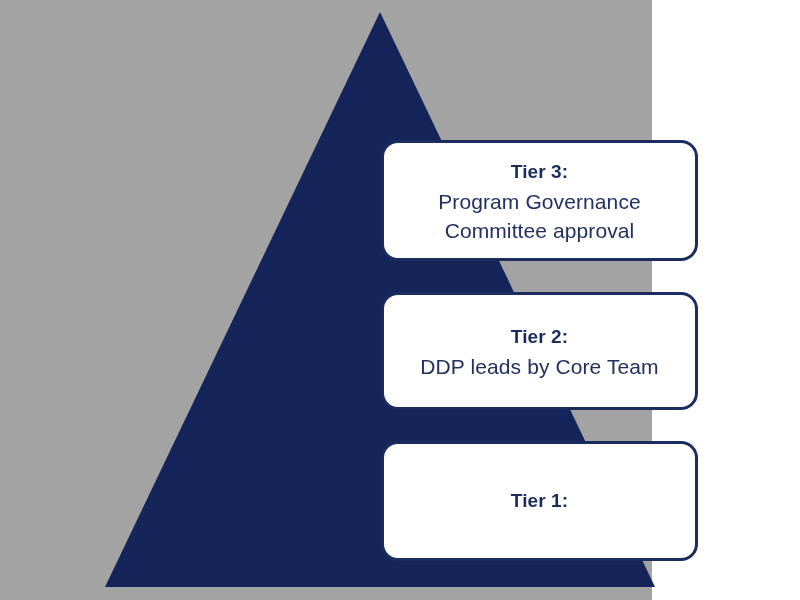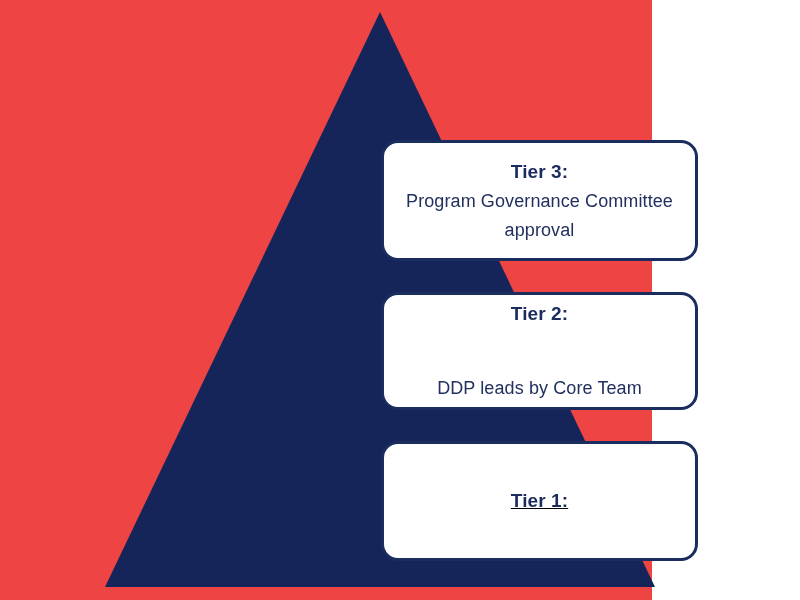--- a/index.html
+++ b/index.html
@@ -10,21 +10,21 @@
     width: 800px;
     height: 600px;
     background: #ffffff;
     font-family: "Liberation Sans", sans-serif;
     overflow: hidden;
   }
   #stage {
     position: relative;
     width: 652px;
     height: 600px;
-    background: #ef4444;
+    background: #a3a3a3;
   }
   #pyramid-svg {
     position: absolute;
     left: 0;
     top: 0;
     width: 800px;
     height: 600px;
   }
   .tier-card {
     position: absolute;
@@ -43,39 +43,37 @@
     left: 381px;
     top: 140px;
     width: 317px;
     height: 121px;
   }
   #tier-card-2 {
     left: 381px;
     top: 292px;
     width: 317px;
     height: 118px;
-    justify-content: space-between;
   }
   #tier-card-1 {
     left: 381px;
     top: 441px;
     width: 317px;
     height: 120px;
-    text-decoration: underline;
   }
   .tier-heading {
     color: #1b2c5e;
     font-size: 19px;
     font-weight: bold;
     line-height: 30px;
     letter-spacing: 0.1px;
   }
   .tier-body {
     color: #22305f;
-    font-size: 18px;
+    font-size: 21px;
     font-weight: normal;
     line-height: 29px;
     letter-spacing: 0.1px;
     max-width: 290px;
   }
 </style>
 </head>
 <body>
 
 <div id="stage">

